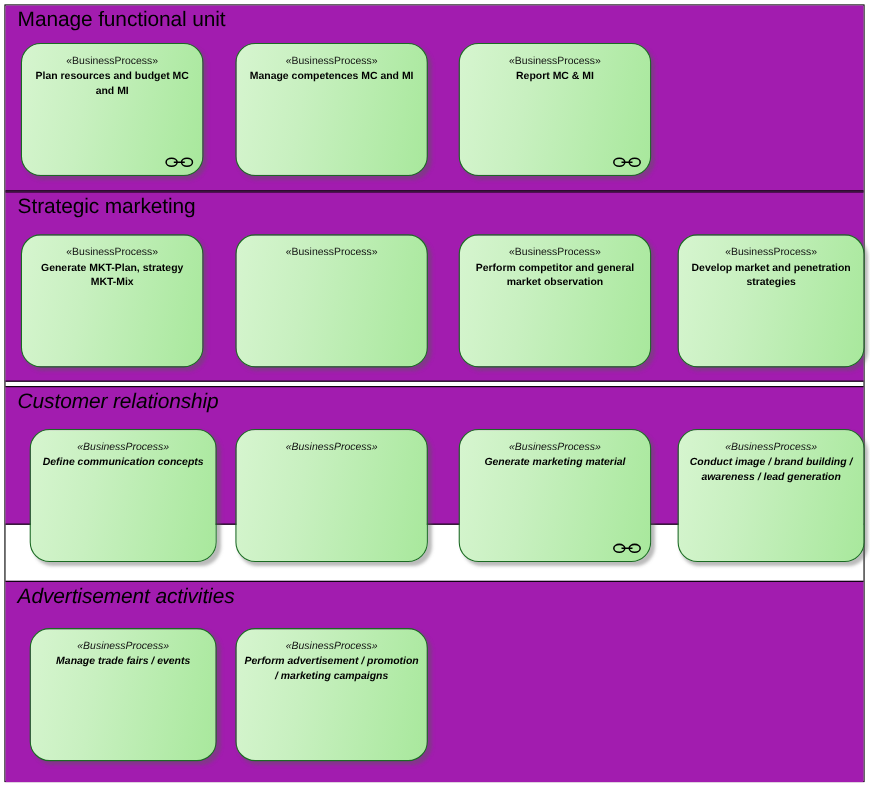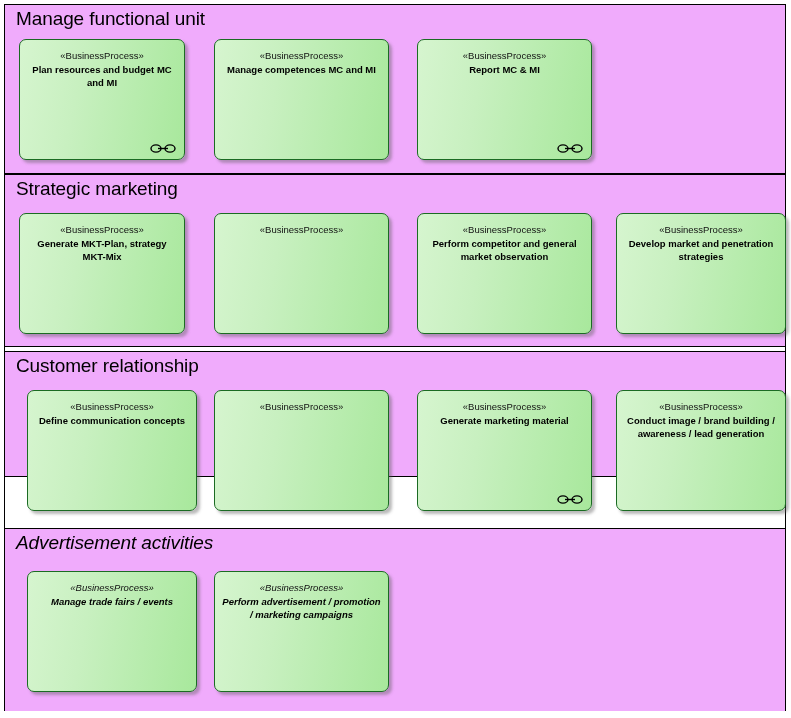--- a/index.html
+++ b/index.html
@@ -34,21 +34,21 @@
   }
 
   
   .section {
     position: absolute;
     left: 5px;
     width: 780px;
     box-sizing: border-box;
     border-top: 1px solid #000000;
     border-bottom: 1px solid #000000;
-    background: #f0abfc;
+    background: #a21caf;
   }
   .section.first { border-top: none; }
   .section.last  { border-bottom: none; }
 
   .section-title {
     position: absolute;
     left: 11px;
     top: 3px;
     font-size: 19px;
     line-height: 22px;
@@ -56,21 +56,21 @@
     color: #000000;
     white-space: nowrap;
     letter-spacing: -0.1px;
   }
 
   
   .node {
     position: absolute;
     box-sizing: border-box;
     border: 1px solid #1b6b23;
-    border-radius: 7px;
+    border-radius: 18px;
     background: linear-gradient(100deg, #d6f5cf 0%, #c8f0c0 35%, #a8e89c 100%);
     box-shadow: 3px 3px 3px rgba(90,90,90,0.42);
   }
 
   .node-text {
     position: absolute;
     left: 7px;
     right: 7px;
     top: 9px;
     text-align: center;
@@ -157,21 +157,21 @@
             <span class="node-name">Perform competitor and general market observation</span>
           </div>
         </div>
         <div class="node" style="left: 611px; top: 38px; width: 170px; height: 121px;">
           <div class="node-text">
             <span class="stereotype">«BusinessProcess»</span>
             <span class="node-name">Develop market and penetration strategies</span>
           </div>
         </div>
       </div>
-      <div class="section" style="top: 351px; height: 126px;">
+      <div class="section" style="top: 351px; height: 126px; font-style: italic;">
         <div class="section-title">Customer relationship</div>
         <div class="node" style="left: 22px; top: 38px; width: 170px; height: 121px;">
           <div class="node-text">
             <span class="stereotype">«BusinessProcess»</span>
             <span class="node-name">Define communication concepts</span>
           </div>
         </div>
         <div class="node" style="left: 209px; top: 38px; width: 175px; height: 121px;">
           <div class="node-text">
             <span class="stereotype">«BusinessProcess»</span>

